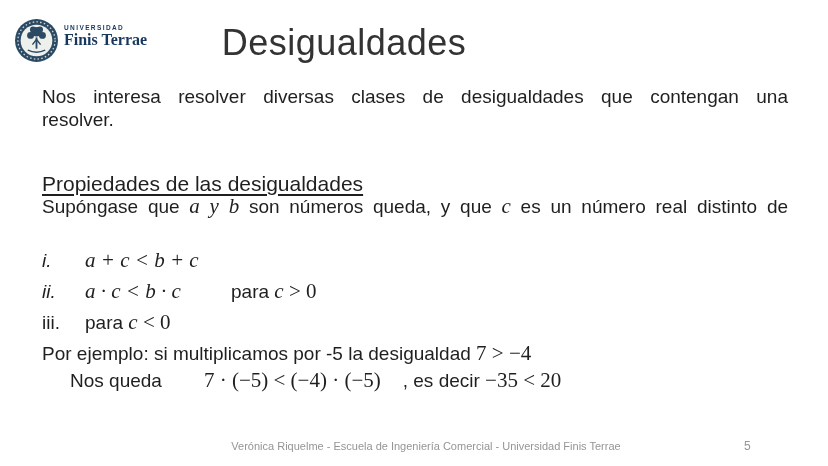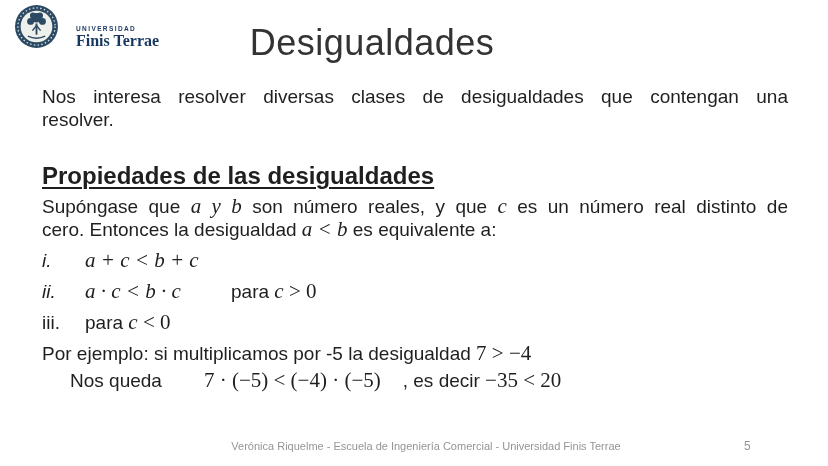--- a/index.html
+++ b/index.html
@@ -3,37 +3,37 @@
 <meta charset="utf-8">
 <style>
   * { margin:0; padding:0; box-sizing:border-box; }
   html,body { background:#e9e9e9; }
   .slide {
     position:relative; width:828px; height:466px; background:#ffffff;
     font-family:"Liberation Sans", sans-serif; color:#1f1f1f; overflow:hidden;
     margin:0 auto;
   }
   
-  .logo { position:absolute; left:14px; top:4px; display:flex; align-items:flex-end; gap:17px; }
+  .logo { position:absolute; left:14px; top:18px; display:flex; align-items:flex-start; gap:5px; }
   .logo svg { display:block; }
   .logo-text { display:flex; flex-direction:column; justify-content:center; padding-top:6px; }
   .logo-univ { font-size:6.5px; font-weight:bold; letter-spacing:1.4px; color:#17375e; }
   .logo-name { font-family:"Liberation Serif", serif; font-size:16px; font-weight:bold; color:#17375e; line-height:17px; }
   
   .title {
     position:absolute; left:0; top:22px; width:688px; text-align:center;
-    font-size:36px; font-weight:300; color:#333333; letter-spacing:0.5px;margin-left:28px;
+    font-size:36px; font-weight:300; color:#333333; letter-spacing:0.5px;
   }
   
   .block { position:absolute; left:42px; width:746px; font-size:19px; line-height:23px; }
   .jline { text-align:justify; text-align-last:justify; }
   .line  { white-space:pre-wrap; }
   .intro    { top:85px; }
   .heading  {
-    top:164px; font-weight:bold; font-size:24px;
+    top:172px; font-weight:normal; font-size:21px;
     text-decoration:underline; text-decoration-thickness:2px; text-underline-offset:3px;
   }
   .sup      { top:195px; }
   .mathlist { top:249px; }
   .list-row { display:grid; grid-template-columns:43px 146px auto; align-items:baseline; height:31px; }
   .ejemplo  { top:342px; }
   .nosqueda { top:369px;margin-left:28px; }
   
   .seg-t  { }
   .seg-m  { font-family:"Liberation Serif", serif; font-style:italic; font-size:21px; }
@@ -80,22 +80,21 @@
   <div class="title">Desigualdades</div>
 
   <div class="block intro">
     <div class="jline"><span class="seg-t">Nos interesa resolver diversas clases de desigualdades que contengan una</span></div>
     <div><span class="seg-t">resolver.</span></div>
   </div>
 
   <div class="block heading">Propiedades de las desigualdades</div>
 
   <div class="block sup">
-    <div class="jline"><span class="seg-t">Supóngase que </span><span class="seg-m">a y b</span><span class="seg-t"> son número reales, y que </span><span class="seg-m">c</span><span class="seg-t"> es un número real distinto de</span></div>
-    <div><span class="seg-t">cero. Entonces la desigualdad </span><span class="seg-m">a &lt; b</span><span class="seg-t"> es equivalente a:</span></div>
+    <div class="jline"><span class="seg-t">Supóngase que </span><span class="seg-m">a y b</span><span class="seg-t"> son números queda, y que </span><span class="seg-m">c</span><span class="seg-t"> es un número real distinto de</span></div>
   </div>
 
   <div class="block mathlist">
     <div class="list-row">
       <span><span class="seg-mi">i.</span></span>
       <span><span class="seg-m">a + c &lt; b + c</span></span>
       <span></span>
     </div>
     <div class="list-row">
       <span><span class="seg-mi">ii.</span></span>

